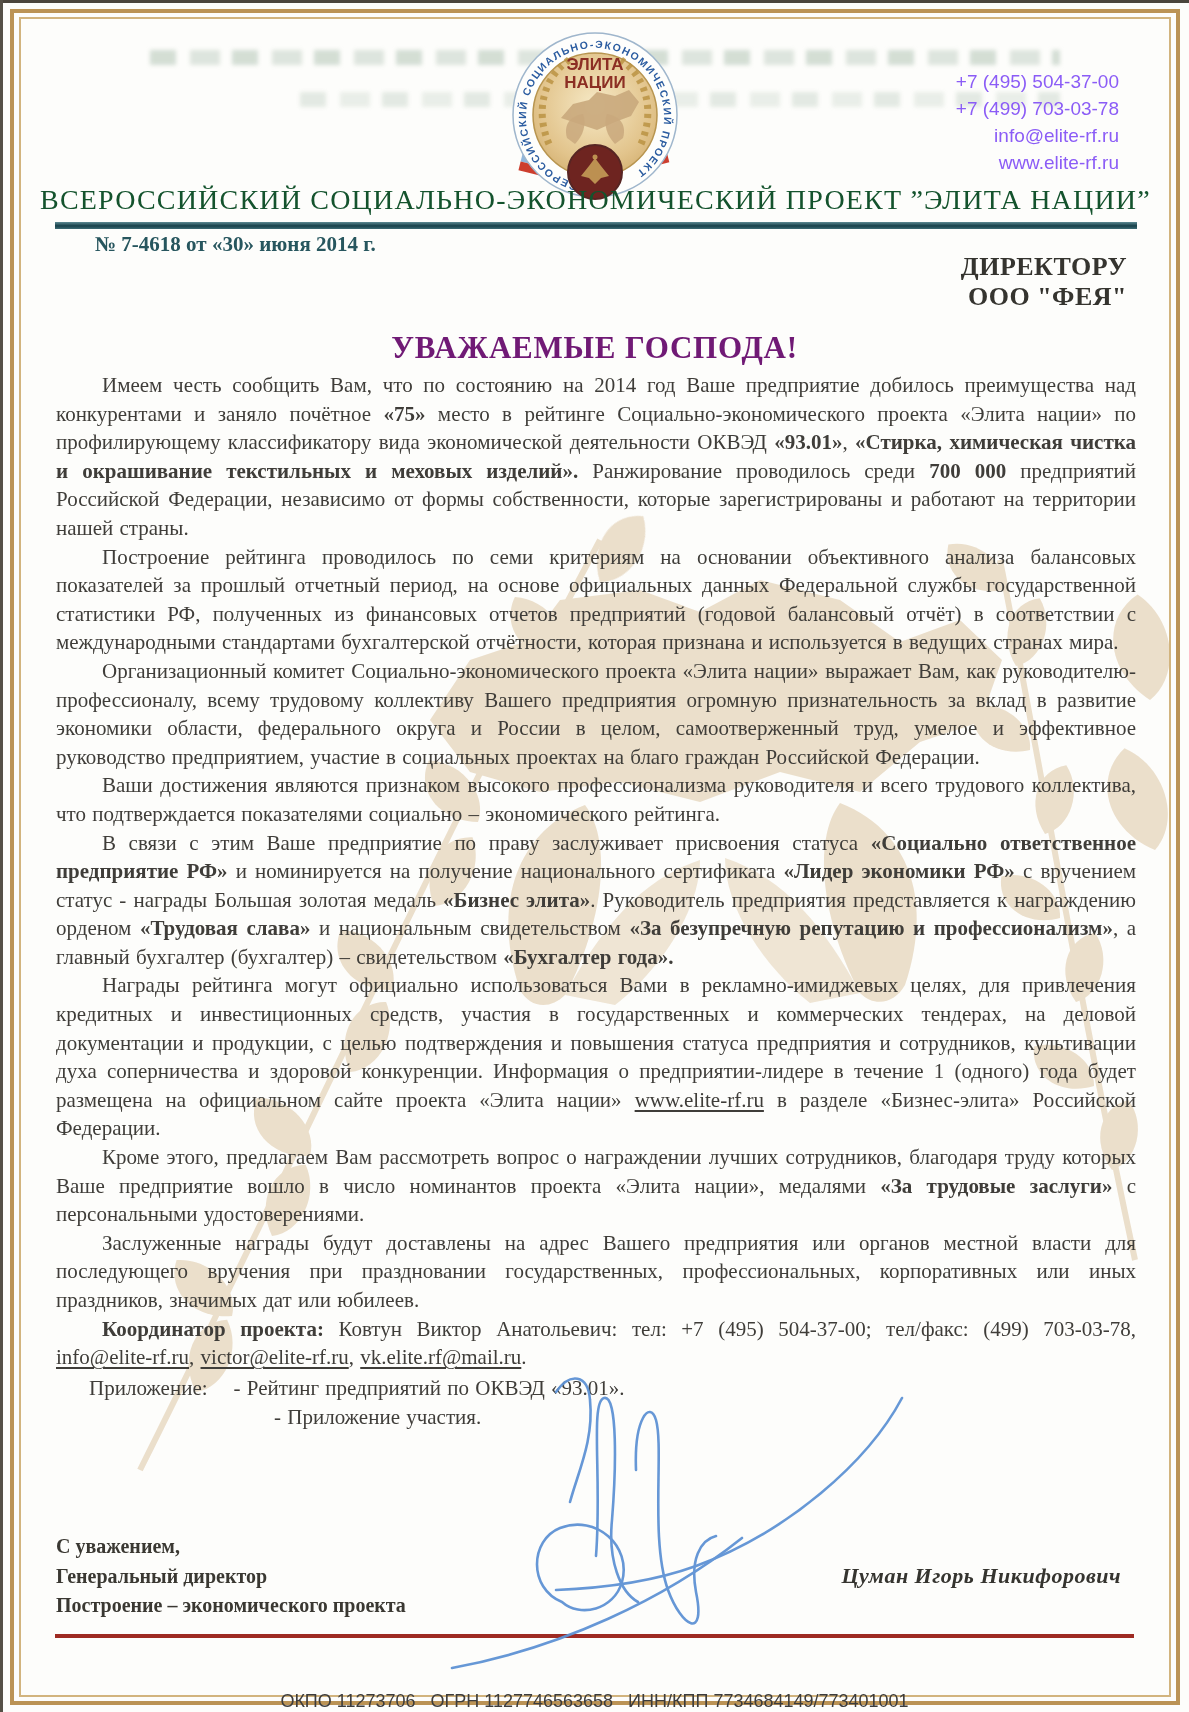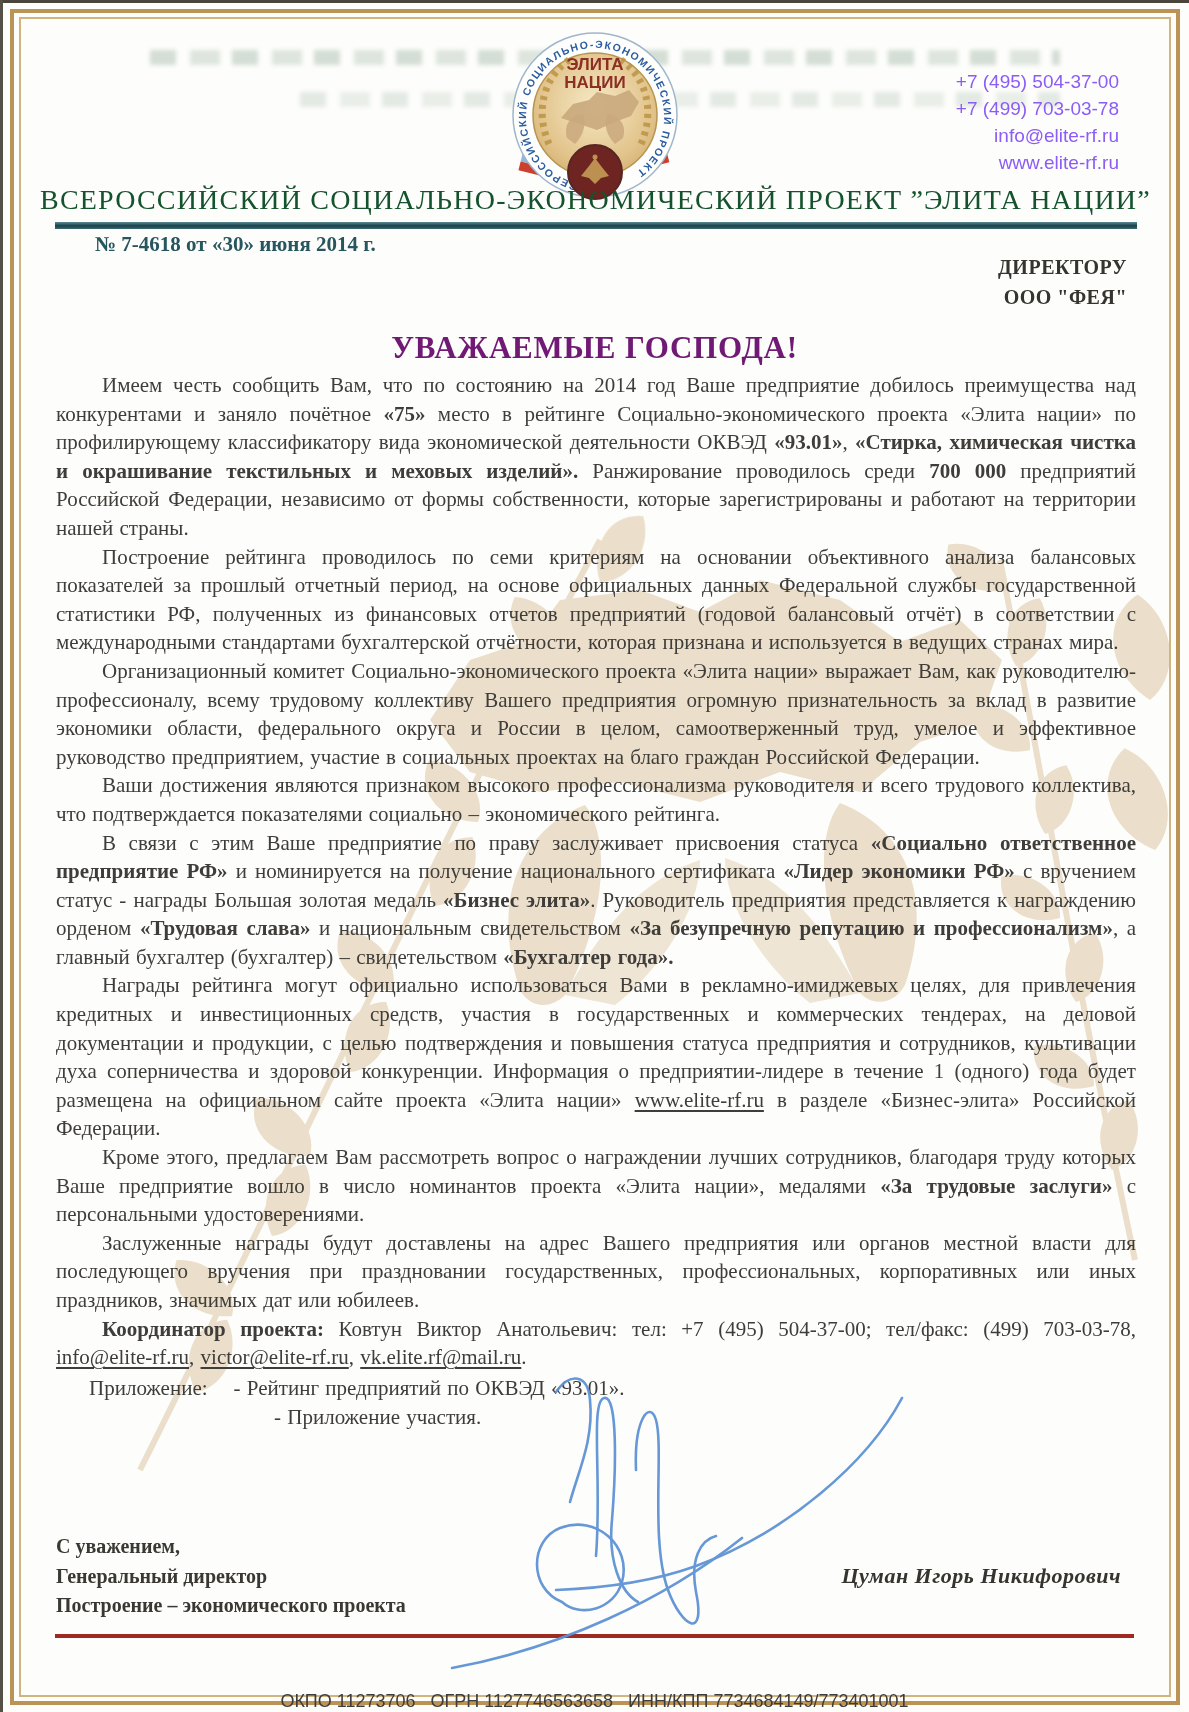--- a/index.html
+++ b/index.html
@@ -20,21 +20,21 @@
         font-size:19px;line-height:27px;color:#454545;}
   .contacts{position:absolute;right:70px;top:68px;text-align:right;font-family:"Liberation Sans","DejaVu Sans",sans-serif;
         font-size:19px;line-height:27px;color:#8b5cf6;}
   .logo{position:absolute;left:497px;top:26px;width:196px;height:182px;}
   
   .title{position:absolute;left:40px;right:40px;top:184px;text-align:center;
          font-size:28px;letter-spacing:1.2px;color:#14532d;white-space:nowrap;}
   .rule-teal{position:absolute;left:55px;right:52px;top:222px;height:7px;
          background:linear-gradient(180deg,#5d8a93,#174049 55%,#3d6b74);}
   .refline{position:absolute;left:56px;top:232px;font-size:21px;font-weight:bold;color:#27565e;margin-left:39px;}
-  .recipient{position:absolute;right:62px;top:252px;text-align:right;font-size:20px;font-weight:bold;
+  .recipient{position:absolute;right:62px;top:252px;text-align:right;font-size:26px;font-weight:bold;
          color:#35342f;line-height:30px;letter-spacing:.5px;}
   .salutation{position:absolute;left:0;right:0;top:330px;text-align:center;font-size:31px;font-weight:bold;
          color:#701a75;letter-spacing:.8px;}
   
   .bodytext{position:absolute;left:56px;top:371px;width:1080px;font-size:21px;line-height:28.6px;
          text-align:justify;word-spacing:1px;}
   .bodytext p{margin:0;text-indent:46px;}
   .b{font-weight:bold;}
   .lnk{color:inherit;text-decoration:underline;text-underline-offset:3px;cursor:pointer;}
   .attach{margin-top:2px;line-height:29px;}

